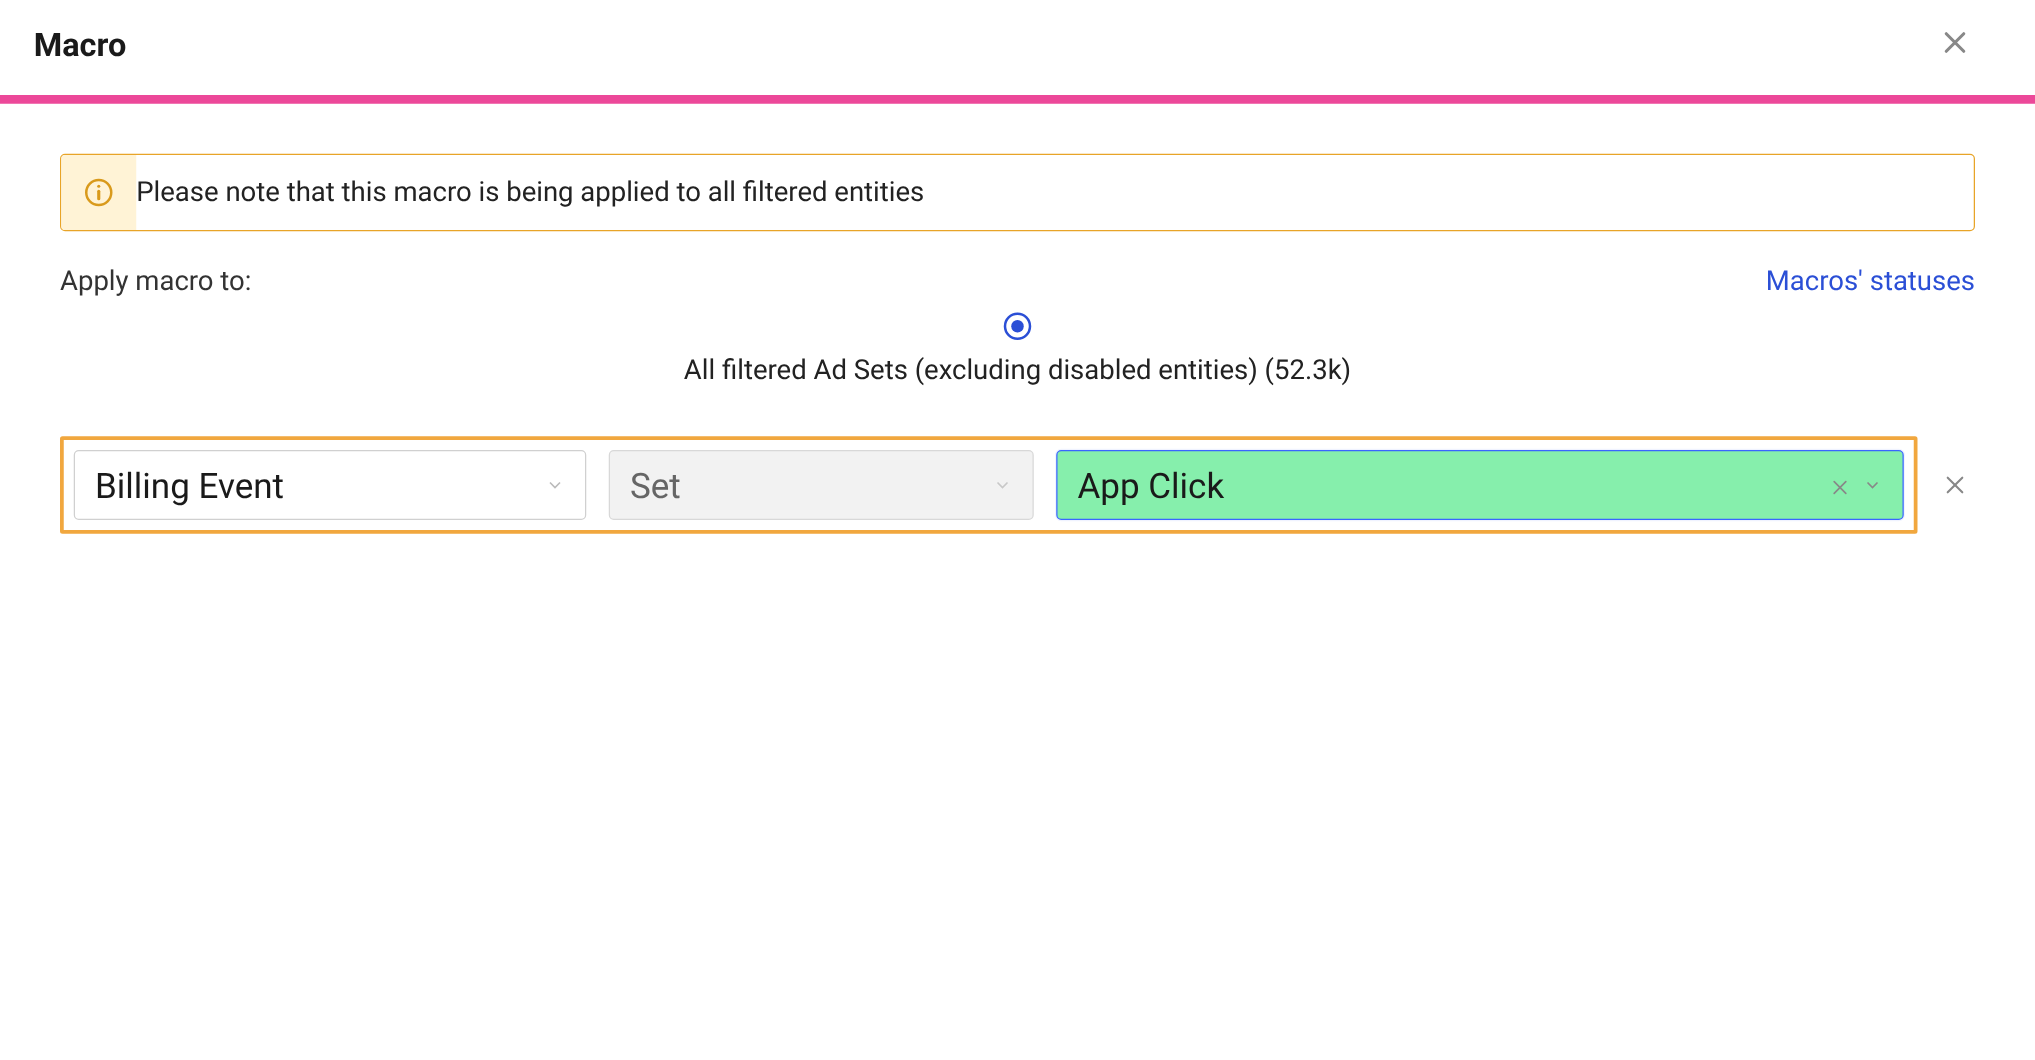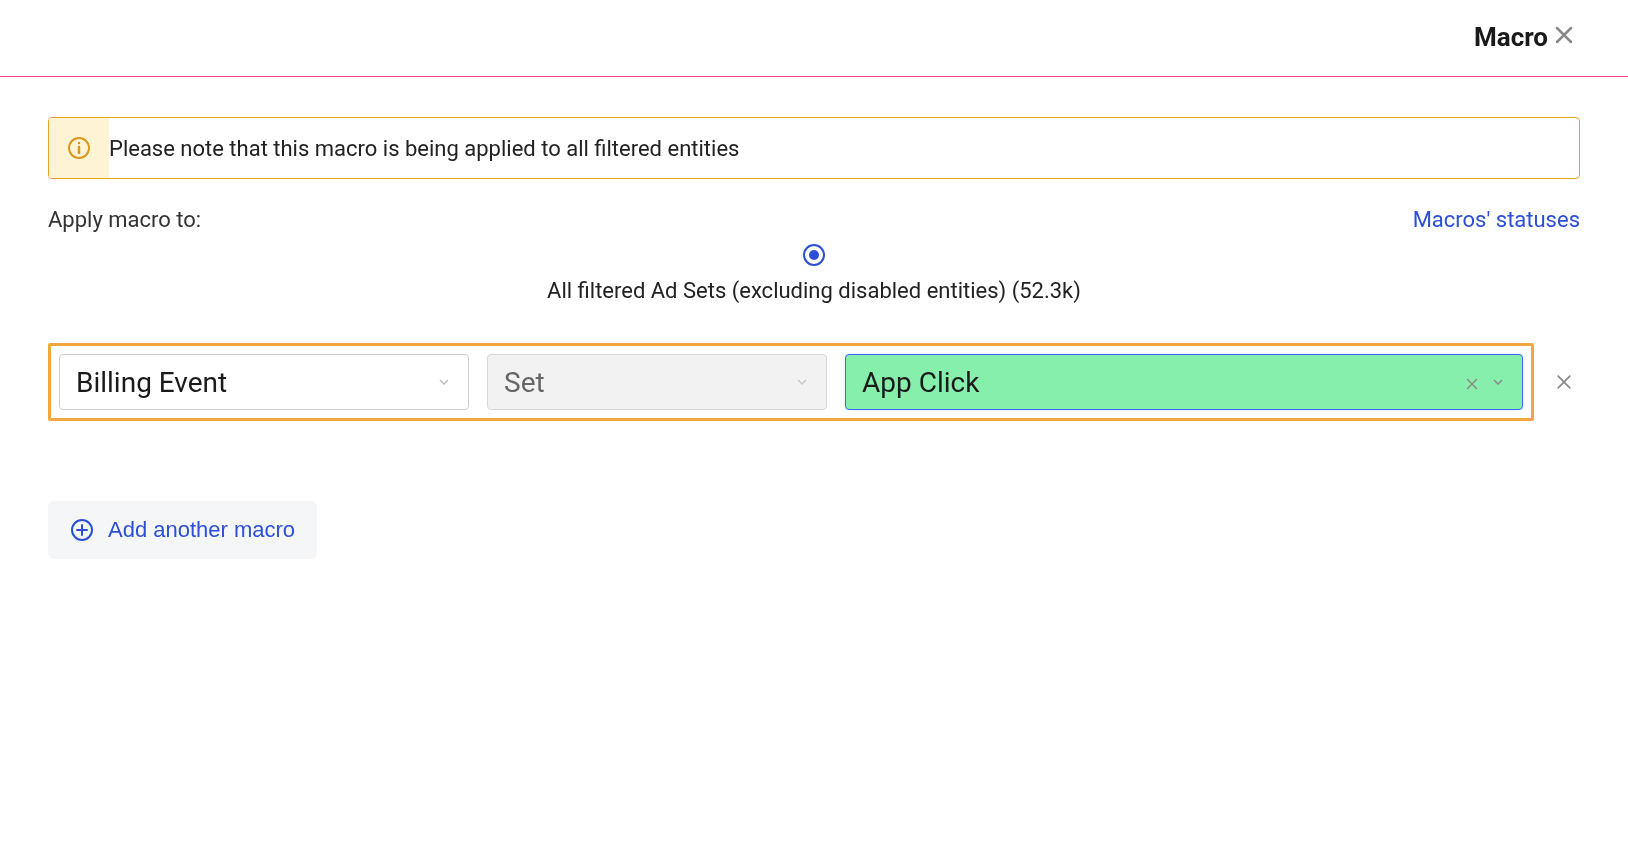--- a/index.html
+++ b/index.html
@@ -6,23 +6,23 @@
   body {
     margin: 0;
     font-family: -apple-system, BlinkMacSystemFont, "Segoe UI", Roboto, Helvetica, Arial, sans-serif;
     background: #fff;
     color: #1a1a1a;
     width: 1628px;
   }
   .header {
     display: flex;
     align-items: center;
-    justify-content: flex-end;
+    justify-content: space-between;
     padding: 18px 48px 20px 27px;
-    border-bottom: 1px solid #ec4899;
+    border-bottom: 7px solid #ec4899;
   }
   .header h1 {
     font-size: 26px;
     font-weight: 700;
     margin: 0;
   }
   .close-btn {
     background: none;
     border: none;
     font-size: 30px;
@@ -250,22 +250,14 @@
 
     </div>
     <span class="row-remove">
       <svg width="20" height="20" viewBox="0 0 24 24" fill="none" stroke="#888" stroke-width="2" stroke-linecap="round">
           <line x1="5" y1="5" x2="19" y2="19"></line>
           <line x1="19" y1="5" x2="5" y2="19"></line>
         </svg>
     </span>
   </div>
 
-  <button class="add-another">
-    <svg width="24" height="24" viewBox="0 0 24 24" fill="none" stroke="#2b4fd6" stroke-width="2">
-      <circle cx="12" cy="12" r="10"></circle>
-      <line x1="12" y1="7" x2="12" y2="17" stroke-linecap="round"></line>
-      <line x1="7" y1="12" x2="17" y2="12" stroke-linecap="round"></line>
-    </svg>
-    <span>Add another macro</span>
-  </button>
 
 </div>
 
 </body></html>

